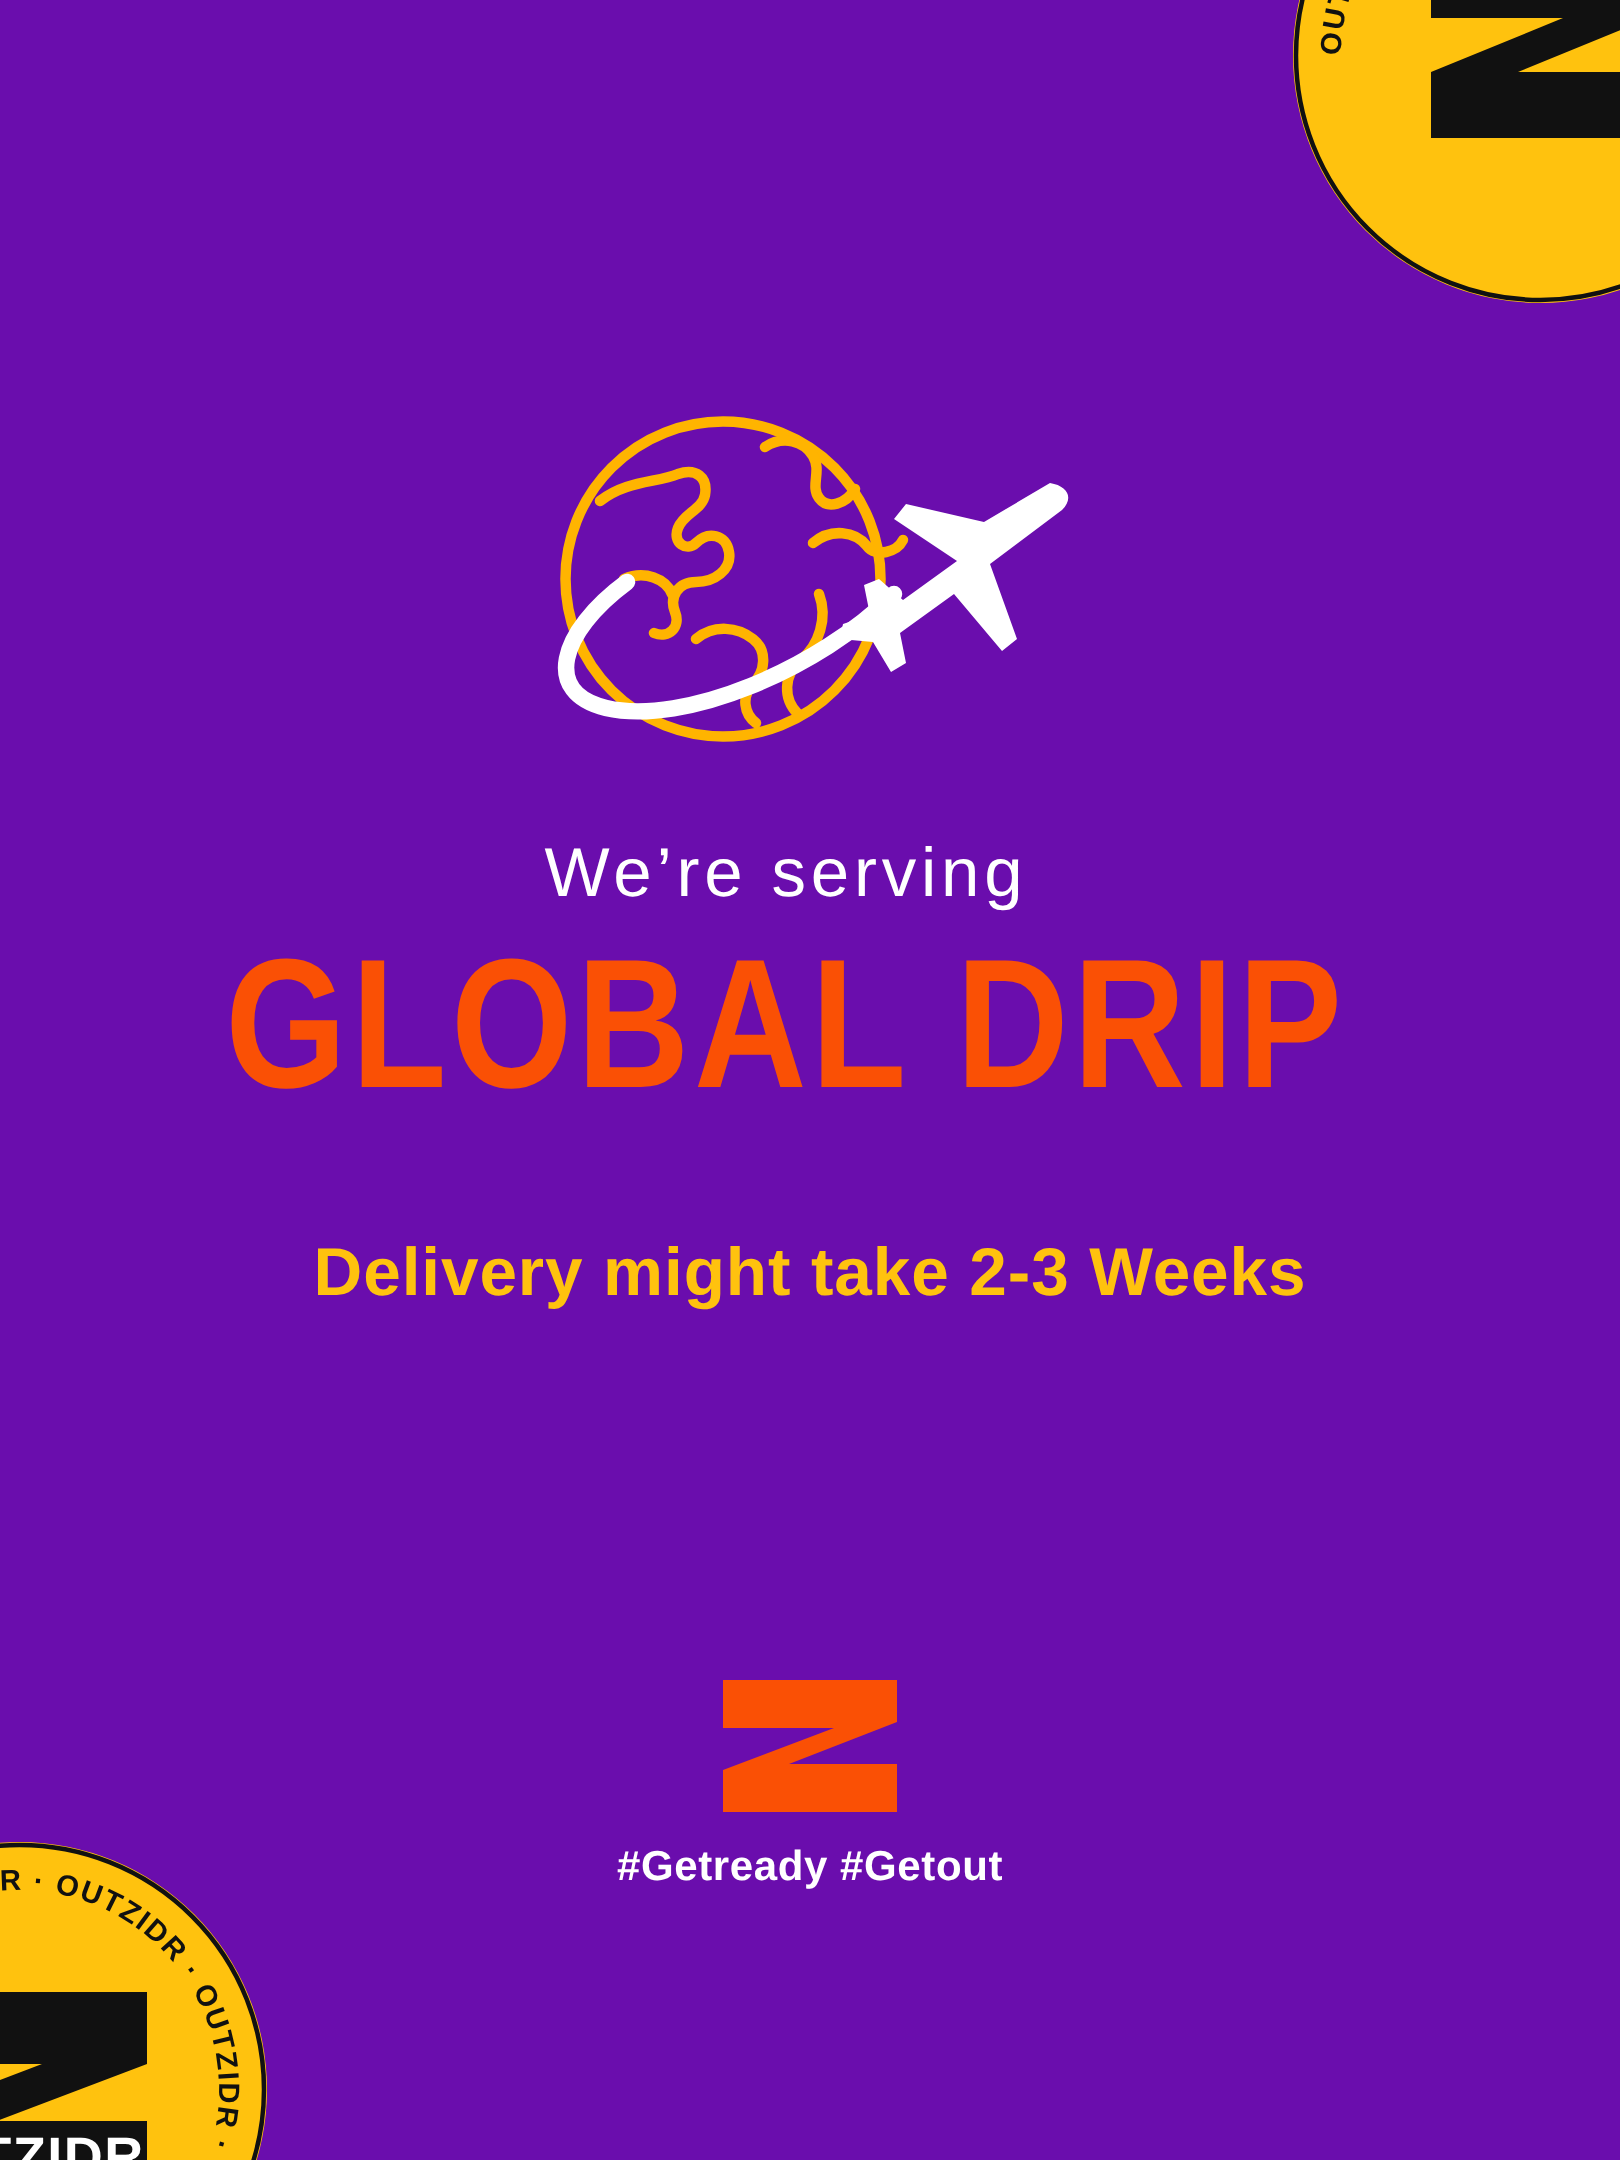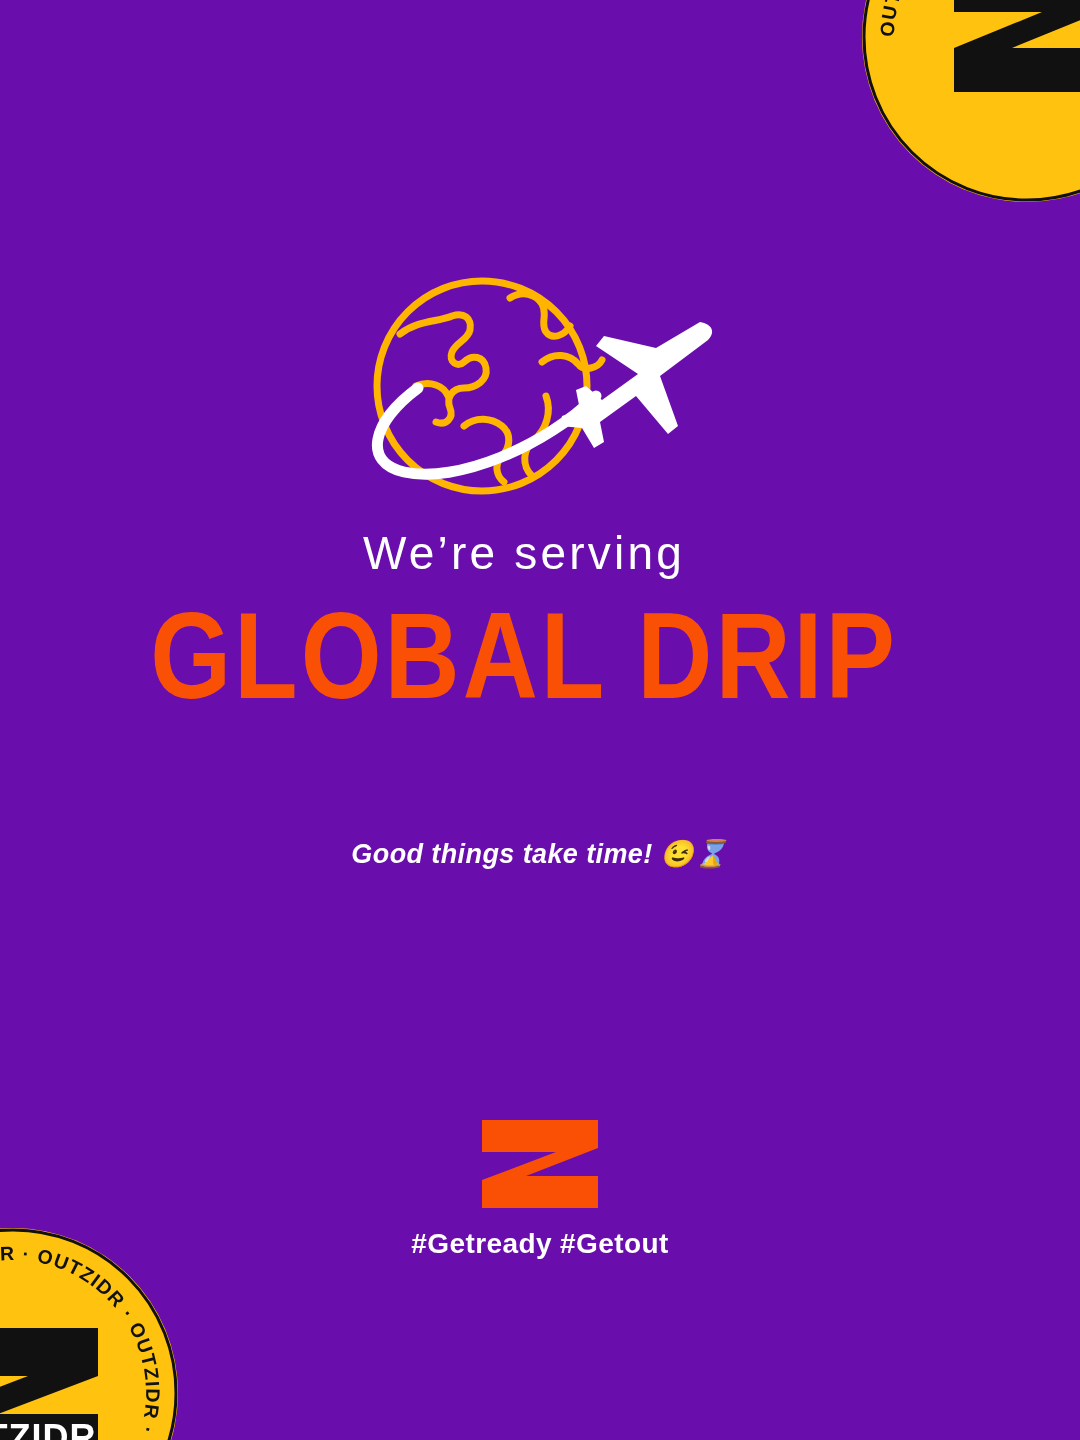--- a/index.html
+++ b/index.html
@@ -63,21 +63,21 @@
   }
   .globe-wrap svg {
     display: block;
     width: 360px;
     height: 232px;
   }
 
   
   .headline-block {
     position: absolute;
-    top: 528px;
+    top: 556px;
     left: 0;
     width: 1048px;
     text-align: center;
   }
   .line-serving {
     color: #FFFFFF;
     font-size: 46px;
     font-weight: 400;
     letter-spacing: 3.2px;
     line-height: 1.1;
@@ -211,21 +211,21 @@
       </g>
     </svg>
   </div>
 
   <div class="headline-block">
     <div class="line-serving">We’re serving</div>
     <div class="line-global">GLOBAL DRIP</div>
   </div>
 
   <div class="delivery-block">
-    <div class="delivery-sub">Good things take time! 😉⌛</div>
+    <div class="delivery-main">Delivery might take 2-3 Weeks</div>
   </div>
 
   <div class="footer-block">
     <svg class="footer-logo" viewBox="0 0 124 92" xmlns="http://www.w3.org/2000/svg">
       <polygon points="4,2 120,2 120,30 48,58 120,58 120,90 4,90 4,62 78,34 4,34" fill="#FA5005"></polygon>
     </svg>
     <div class="footer-tag">#Getready #Getout</div>
   </div>
 
 </div>

